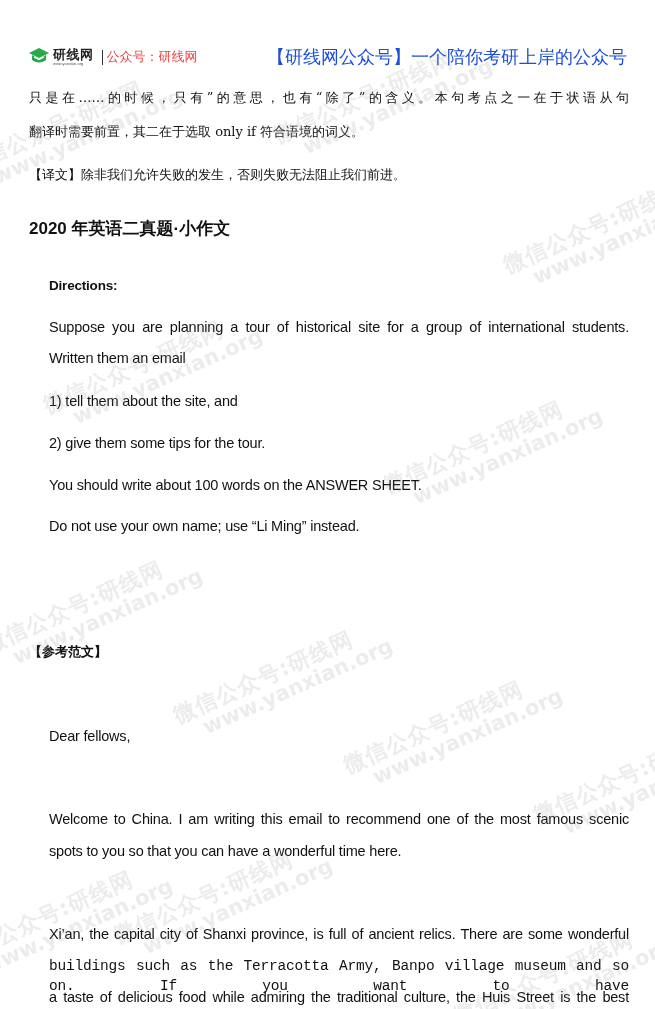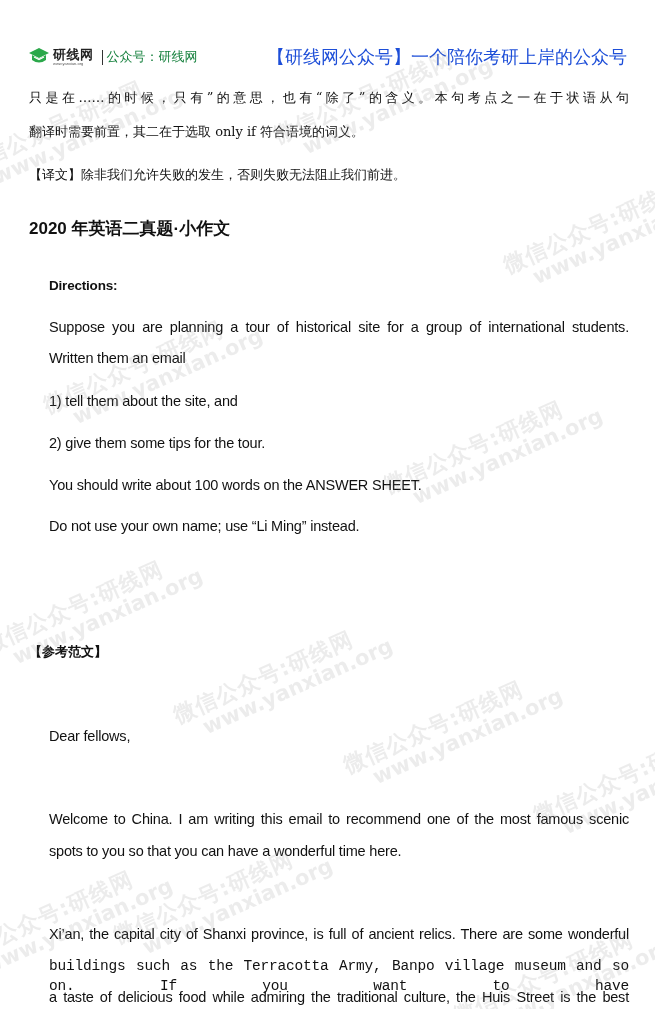--- a/index.html
+++ b/index.html
@@ -62,21 +62,21 @@
     .sep {
       display: inline-block;
       width: 1px;
       height: 15px;
       background: #333;
       margin: 0 4px 0 4px;
     }
     .wechat-label {
       font-family: "DejaVu Serif", "Liberation Serif", serif;
       font-size: 13px;
-      color: #15803d;
+      color: #ef4444;
     }
     .slogan {
       font-family: "DejaVu Serif", "Liberation Serif", serif;
       font-size: 18px;
       color: #1d4ed8;
     }
 
     
     .text {
       position: absolute;

